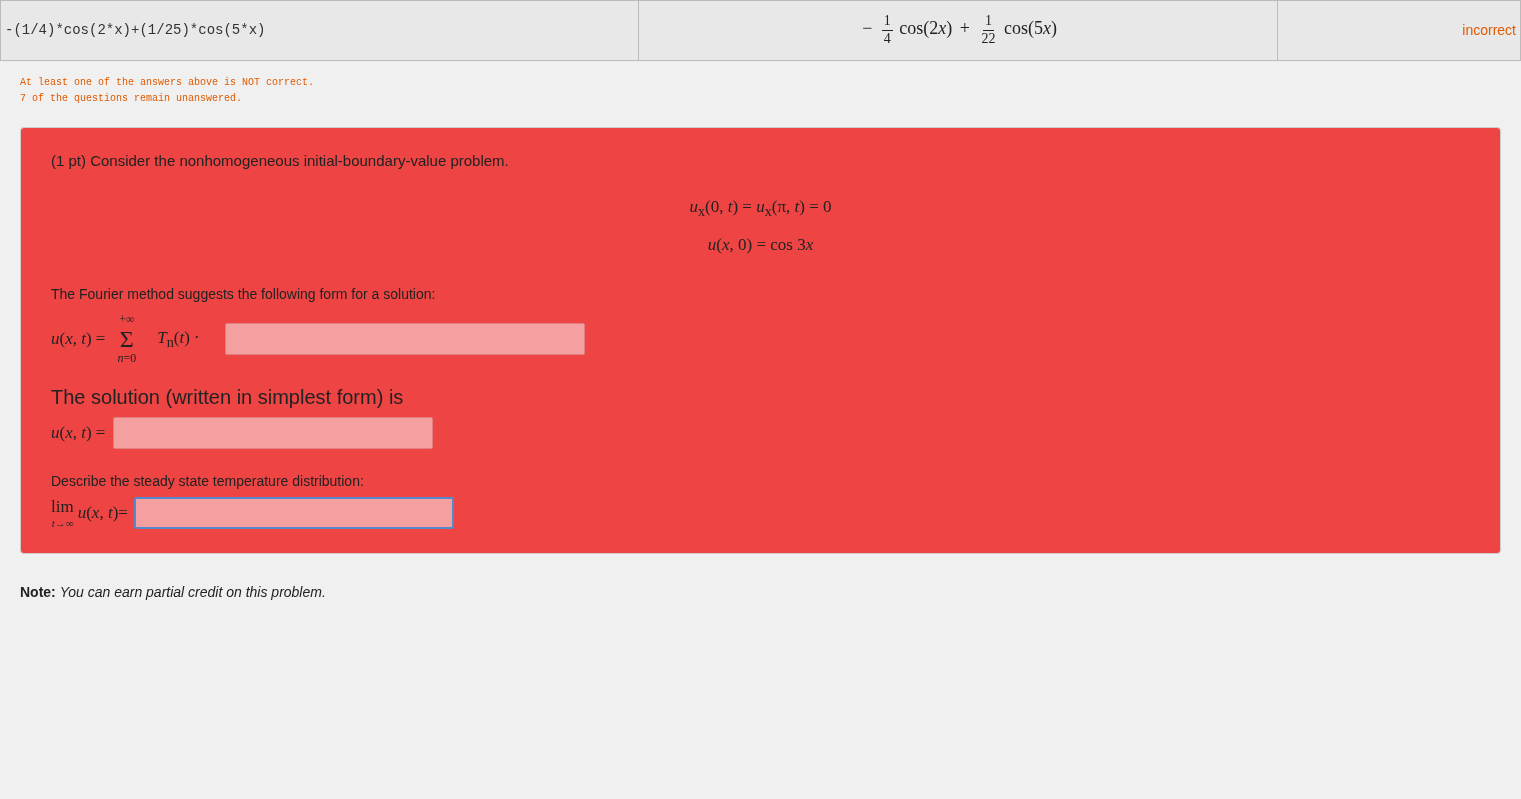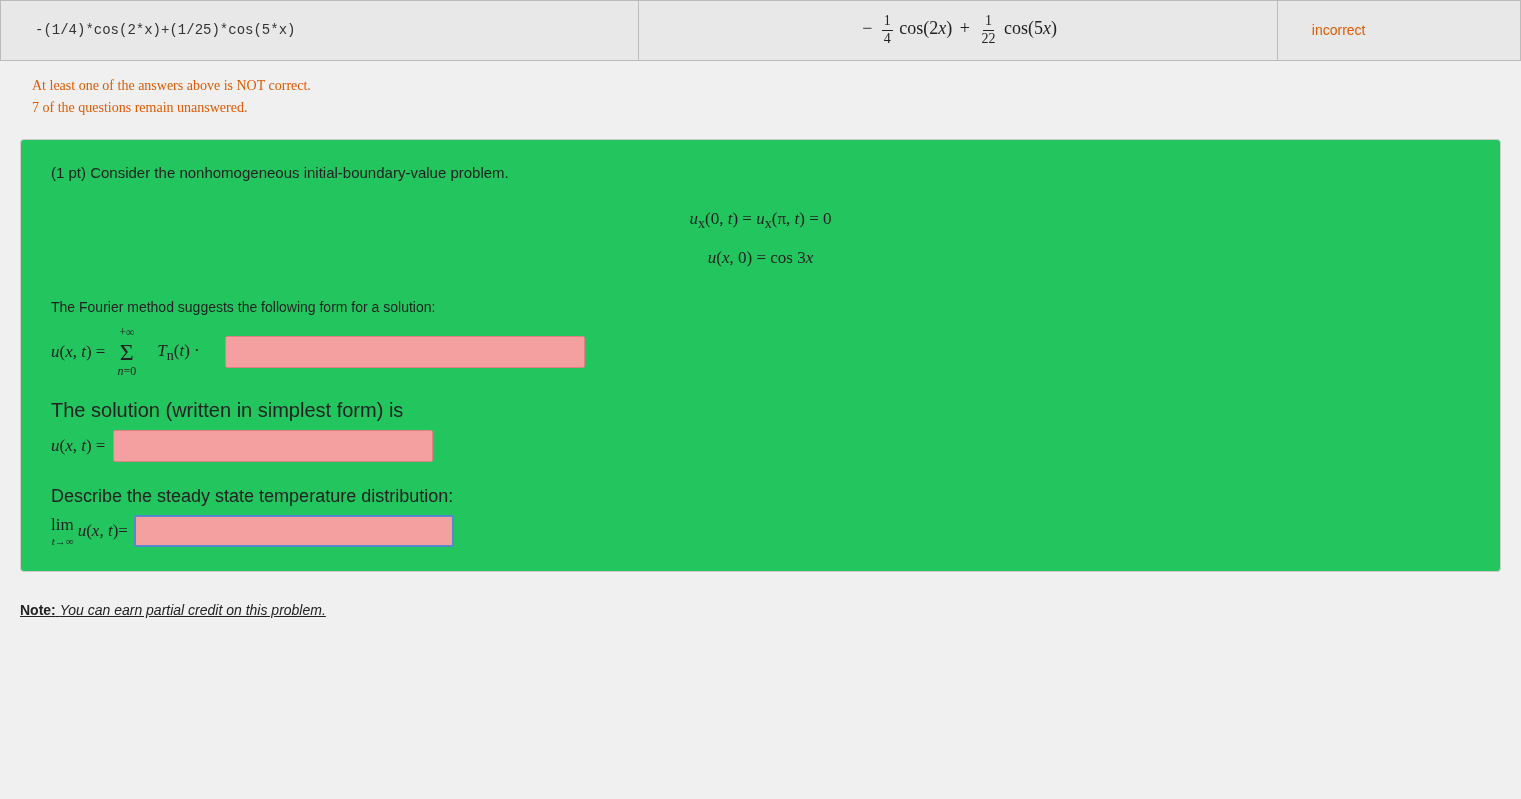--- a/index.html
+++ b/index.html
@@ -12,55 +12,55 @@
     }
 
     .top-table {
       width: 100%;
       border-collapse: collapse;
       background: #e8e8e8;
       border: 1px solid #bbb;
     }
     .top-table td {
       border: 1px solid #bbb;
-      padding: 12px 34px;
+      padding: 12px 4px;
       vertical-align: middle;
     }
     .top-table .col-formula {
       width: 42%;
       font-family: 'Courier New', monospace;
       font-size: 14px;
       color: #333;
     }
     .top-table .col-rendered {
       width: 42%;
       text-align: center;
       font-size: 18px;
     }
     .top-table .col-status {
       width: 16%;
-      text-align: left;
+      text-align: right;
       color: #e05a00;
       font-family: Arial, sans-serif;
       font-size: 14px;
     }
 
     .status-messages {
-      padding: 14px 20px 10px 32px;
-      font-family: Liberation Serif, serif;
-      font-size: 14px;
+      padding: 14px 20px 10px 20px;
+      font-family: Liberation Mono, monospace;
+      font-size: 10px;
     }
     .status-messages p {
       color: #e05a00;
       line-height: 1.6;
     }
 
     .problem-box {
       margin: 10px 20px 20px 20px;
-      background: #22c55e;
+      background: #ef4444;
       border: 1px solid #ccc;
       border-radius: 4px;
       padding: 24px 30px 24px 30px;
     }
 
     .problem-title {
       font-family: Arial, sans-serif;
       font-size: 15px;
       margin-bottom: 20px;
       color: #222;
@@ -127,21 +127,21 @@
       border: 1px solid #e08080;
       border-radius: 2px;
       height: 32px;
       width: 320px;
       display: inline-block;
       vertical-align: middle;
     }
 
     .steady-state-label {
       font-family: Arial, sans-serif;
-      font-size: 18px;
+      font-size: 14px;
       margin-bottom: 8px;
       color: #222;
     }
 
     .steady-state-row {
       display: flex;
       align-items: center;
       font-size: 17px;
     }
 
@@ -158,21 +158,20 @@
       width: 320px;
       display: inline-block;
       vertical-align: middle;
     }
 
     .note-section {
       padding: 10px 20px 20px 20px;
       font-family: Arial, sans-serif;
       font-size: 14px;
       color: #222;
-      text-decoration: underline;
     }
 
     
     .frac {
       display: inline-flex;
       flex-direction: column;
       align-items: center;
       vertical-align: middle;
       font-size: 15px;
       margin: 0 2px;

